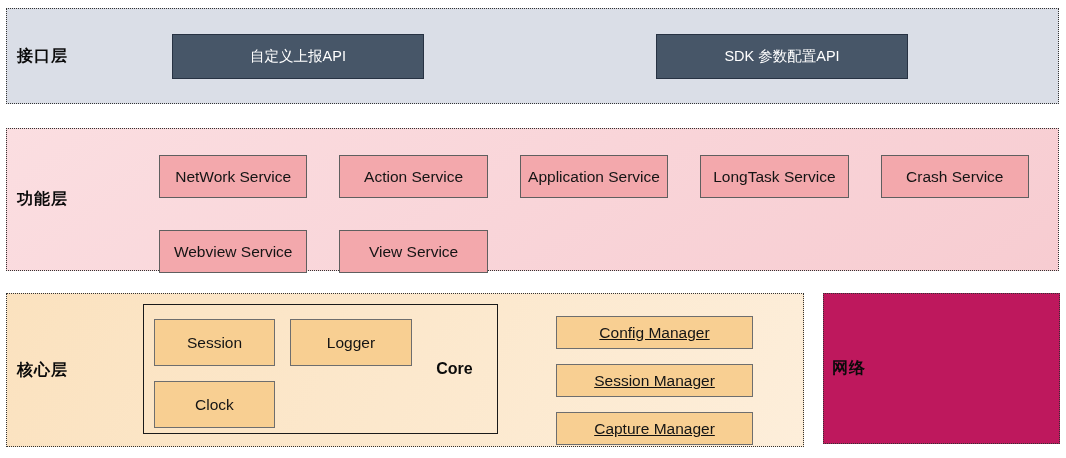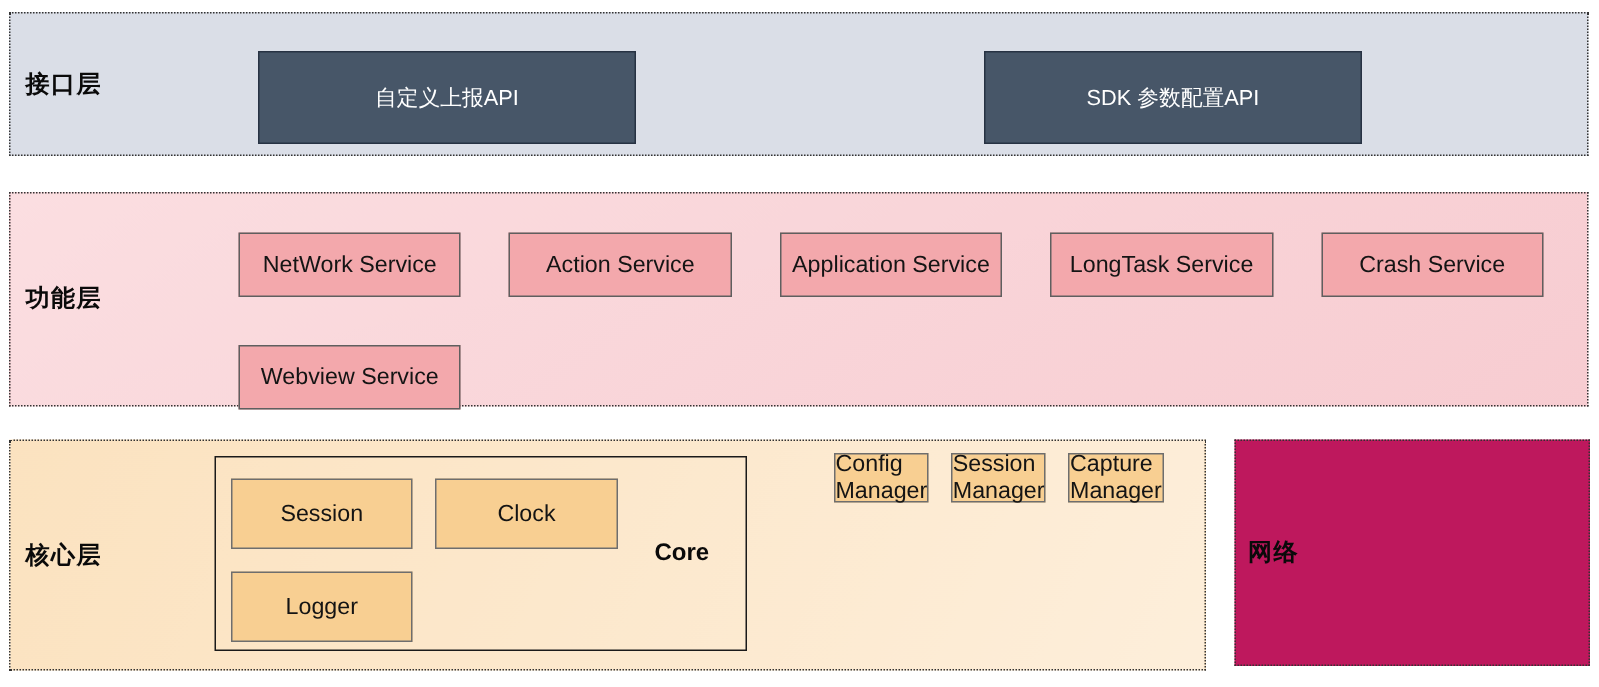--- a/index.html
+++ b/index.html
@@ -22,21 +22,21 @@
     display:flex;align-items:center;
     font-weight:bold;font-size:16px;color:#0a0a0a;
     letter-spacing:1px;
   }
   
   .layer-interface{
     left:6px;top:8px;width:1053px;height:96px;
     background:#dadee7;
   }
   .api-btn{
-    position:absolute;top:25px;height:62px;
+    position:absolute;top:25px;height:45px;
     background:#475668;border:1px solid #273243;
     color:#ffffff;font-size:14.5px;
     display:flex;align-items:center;justify-content:center;
     box-sizing:border-box;
   }
   .api-btn-1{left:165px;width:252px;}
   .api-btn-2{left:649px;width:252px;}
   
   .layer-function{
     left:6px;top:128px;width:1053px;height:143px;
@@ -77,22 +77,22 @@
     background:#f8cf92;border:1px solid #6e6e6e;
     display:flex;align-items:center;justify-content:center;
     font-size:15.5px;color:#141414;
     box-sizing:border-box;
   }
   .core-title{
     flex:1;display:flex;align-items:center;justify-content:center;
     font-weight:bold;font-size:16px;color:#0a0a0a;
   }
   .manager-col{
-    position:absolute;left:549px;top:8px;width:197px;
-    display:flex;flex-direction:row;gap:15px;
+    position:absolute;left:549px;top:22px;width:197px;
+    display:flex;flex-direction:column;gap:15px;text-decoration:underline;
   }
   .manager-box{
     height:33px;
     background:#f8cf92;border:1px solid #6e6e6e;
     display:flex;align-items:center;justify-content:center;
     font-size:15.5px;color:#141414;
     box-sizing:border-box;
   }
   
   .layer-network{
@@ -121,31 +121,32 @@
 
   <div class="layer layer-function">
     <div class="layer-label">功能层</div>
     <div class="service-grid">
       <div class="service-box">NetWork Service</div>
       <div class="service-box">Action Service</div>
       <div class="service-box">Application Service</div>
       <div class="service-box">LongTask Service</div>
       <div class="service-box">Crash Service</div>
       <div class="service-box">Webview Service</div>
+      <div class="service-box">View Service</div>
     </div>
   </div>
 
   <div class="layer layer-core">
     <div class="layer-label">核心层</div>
 
     <div class="core-container">
       <div class="module-grid">
         <div class="module-box">Session</div>
+        <div class="module-box">Logger</div>
         <div class="module-box">Clock</div>
-        <div class="module-box">Logger</div>
       </div>
       <div class="core-title">Core</div>
     </div>
 
     <div class="manager-col">
       <div class="manager-box">Config Manager</div>
       <div class="manager-box">Session Manager</div>
       <div class="manager-box">Capture Manager</div>
     </div>
   </div>

